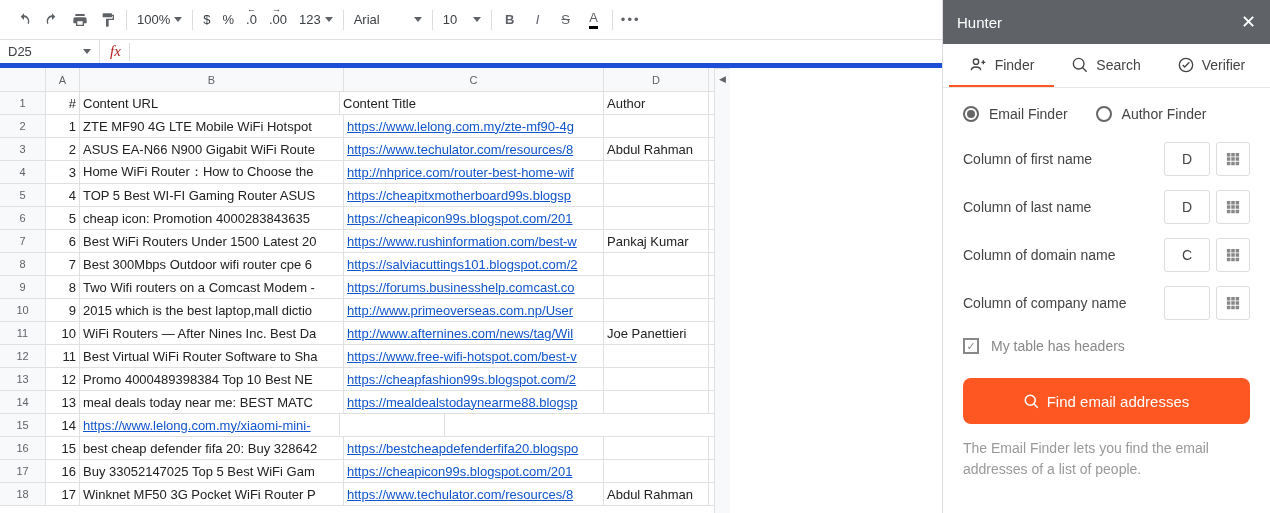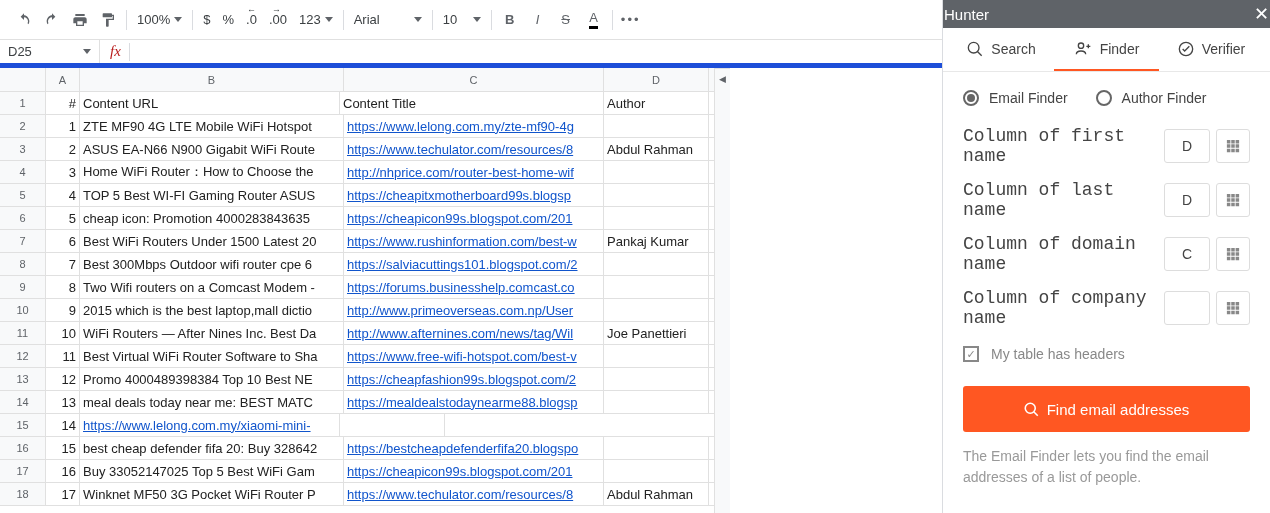--- a/index.html
+++ b/index.html
@@ -38,37 +38,37 @@
     .cell { border-right: 1px solid #e0e0e0; padding: 0 3px; white-space: nowrap; overflow: hidden; font-size: 13px; display: flex; align-items: center; }
     .cell.col-A { justify-content: flex-end; }
     .cell a { color: #1155cc; text-decoration: underline; }
     
     .vscroll { width: 16px; background: #f8f9fa; border-left: 1px solid #e0e0e0; border-top: 1px solid #e0e0e0; position: relative; }
     .vscroll-arrow { height: 20px; display:flex; align-items:center; justify-content:center; color:#5f6368; font-size:9px;}
     
     .gap { flex: 1; }
     
     .panel { width: 328px; height: 513px; position: absolute; right: 0; top: 0; background: #fff; display: flex; flex-direction: column; border-left: 1px solid #dadce0; }
-    .panel-header { height: 28px; background: #5f6368; color: #fff; display: flex; align-items: center; padding: 0 1px; font-size: 15px; font-weight: 500; }
+    .panel-header { height: 44px; background: #5f6368; color: #fff; display: flex; align-items: center; padding: 0 14px; font-size: 15px; font-weight: 500; }
     .panel-close { margin-left: auto; cursor: pointer; font-size: 18px; }
     .panel-tabs { height: 44px; display: flex; align-items: center; border-bottom: 1px solid #e8e8e8; padding: 0 6px; }
     .panel-tab { flex: 1; display: flex; align-items: center; justify-content: center; gap: 8px; height: 100%; cursor: pointer; font-size: 14px; color: #444; border-bottom: 2px solid transparent; }
     .panel-tab.active { border-bottom-color: #ff5722; }
     .panel-body { padding: 18px 20px; flex: 1; overflow: hidden; }
     .radio-row { display: flex; gap: 28px; margin-bottom: 20px; align-items: center; }
     .radio-item { display: flex; align-items: center; gap: 10px; font-size: 14px; color: #444; cursor: pointer; }
     .radio { width: 16px; height: 16px; border: 2px solid #666; border-radius: 50%; display: flex; align-items: center; justify-content: center; }
     .radio.checked::after { content: ''; width: 8px; height: 8px; background: #666; border-radius: 50%; }
     .field-row { display: flex; align-items: center; margin-bottom: 14px; }
-    .field-label { flex: 1; font-size: 18px; color: #444; font-family: Liberation Mono, monospace; }
+    .field-label { flex: 1; font-size: 14px; color: #444; }
     .field-input { width: 46px; height: 34px; border: 1px solid #ddd; border-radius: 3px; text-align: center; font-size: 14px; margin-right: 6px; color: #444; }
     .field-btn { width: 34px; height: 34px; border: 1px solid #ddd; border-radius: 3px; background: #fff; display: flex; align-items: center; justify-content: center; cursor: pointer; color: #888; }
     .check-row { display: flex; align-items: center; gap: 12px; margin: 18px 0 24px; color: #888; font-size: 14px; }
     .checkbox { width: 16px; height: 16px; border: 2px solid #888; display: flex; align-items: center; justify-content: center; font-size: 11px; color: #888; }
-    .find-btn { width: 100%; height: 46px; background: #ff5722; color: #fff; border: none; border-radius: 3px; font-size: 15px; font-weight: 500; cursor: pointer; display: flex; align-items: center; justify-content: center; gap: 8px; }
+    .find-btn { width: 100%; height: 46px; background: #ff5722; color: #fff; border: none; border-radius: 8px; font-size: 15px; font-weight: 500; cursor: pointer; display: flex; align-items: center; justify-content: center; gap: 8px; }
     .help-text { margin-top: 14px; color: #999; font-size: 14px; line-height: 1.5; }
     svg { display: block; }
   </style>
 </head>
 <body>
 
 <div class="toolbar">
   <div class="tb-btn">
       <svg width="16" height="16" viewBox="0 0 24 24">
         <path fill="#5f6368" d="M12 5V2L7 7l5 5V8c3.3 0 6 2.7 6 6 0 1-.3 2-.7 2.8l1.5 1.5C19.5 17 20 15.6 20 14c0-5-4-9-8-9z"></path>
@@ -331,31 +331,31 @@
   </div>
   <div class="gap"></div>
 </div>
 
 <div class="panel">
   <div class="panel-header">
     <span>Hunter</span>
     <span class="panel-close">✕</span>
   </div>
   <div class="panel-tabs">
-    <div class="panel-tab">
-      <svg width="16" height="16" viewBox="0 0 24 24">
-          <path fill="none" stroke="#444" stroke-width="2" d="M10 2a8 8 0 100 16 8 8 0 000-16zm6 14l6 6"></path>
-        </svg>
-      <span>Search</span>
-    </div>
     <div class="panel-tab active">
       <svg width="18" height="16" viewBox="0 0 24 24">
           <path fill="none" stroke="#444" stroke-width="2" d="M9 11a4 4 0 100-8 4 4 0 000 8zm-7 9c0-3 3-5 7-5s7 2 7 5M17 8h6m-3-3v6"></path>
         </svg>
       <span>Finder</span>
+    </div>
+    <div class="panel-tab">
+      <svg width="16" height="16" viewBox="0 0 24 24">
+          <path fill="none" stroke="#444" stroke-width="2" d="M10 2a8 8 0 100 16 8 8 0 000-16zm6 14l6 6"></path>
+        </svg>
+      <span>Search</span>
     </div>
     <div class="panel-tab">
       <svg width="16" height="16" viewBox="0 0 24 24">
           <circle cx="12" cy="12" r="10" fill="none" stroke="#444" stroke-width="2"></circle>
           <path fill="none" stroke="#444" stroke-width="2" d="M7 12l3 3 7-7"></path>
         </svg>
       <span>Verifier</span>
     </div>
   </div>
   <div class="panel-body">

